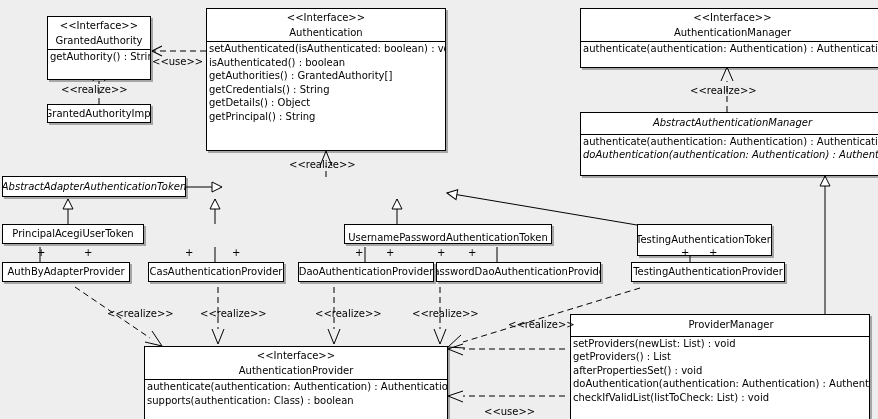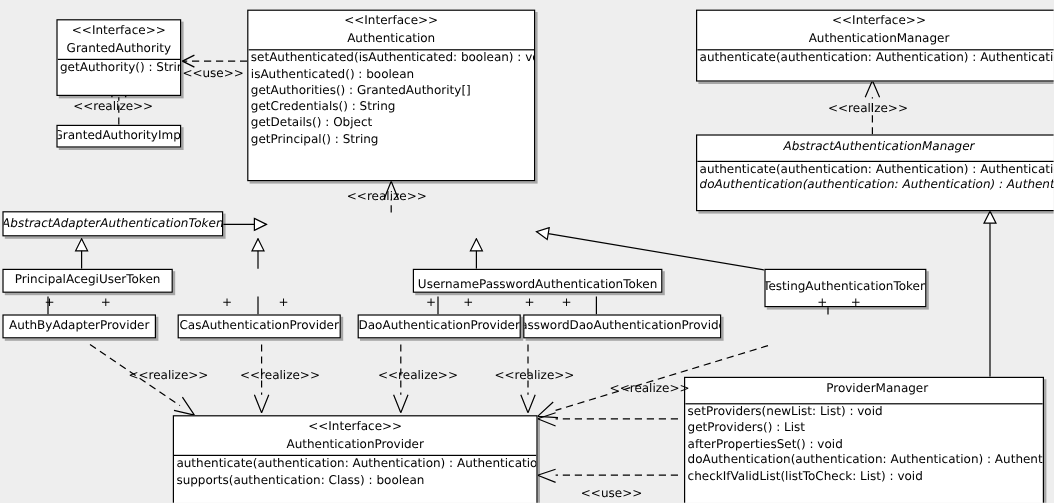--- a/index.html
+++ b/index.html
@@ -252,20 +252,23 @@
   </div>
 
   <div class="uml simple" style="left:298px;top:258px;width:136px;height:20px;">
     <span>DaoAuthenticationProvider</span>
   </div>
 
   <div class="uml simple" style="left:436px;top:258px;width:165px;height:20px;">
     <span>PasswordDaoAuthenticationProvider</span>
   </div>
 
+  <div class="uml simple" style="left:631px;top:258px;width:154px;height:20px;">
+    <span>TestingAuthenticationProvider</span>
+  </div>
 
   <div class="uml" style="left:144px;top:342px;width:304px;height:77px;">
     <div class="head">
       <span class="stereo">&lt;&lt;Interface&gt;&gt;</span>
       <span class="cname">AuthenticationProvider</span>
     </div>
     <div class="sep ops">
       <div class="op">authenticate(authentication: Authentication) : Authentication</div>
       <div class="op">supports(authentication: Class) : boolean</div>
     </div>

